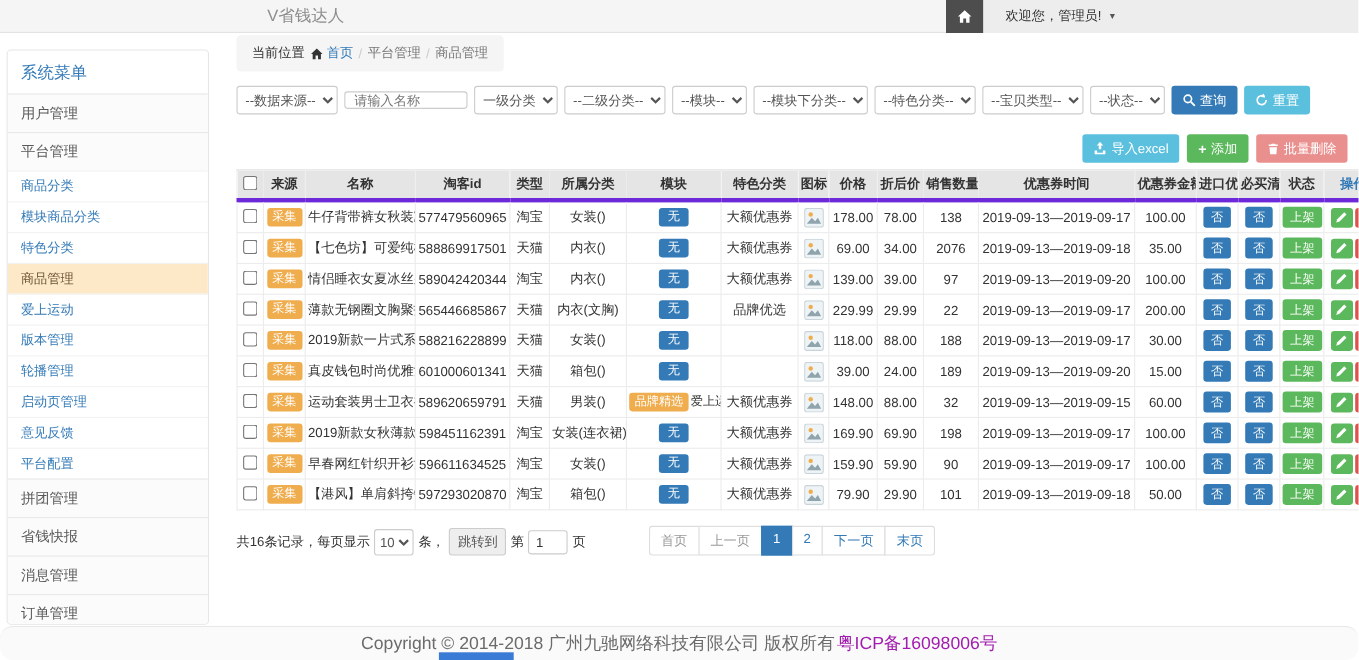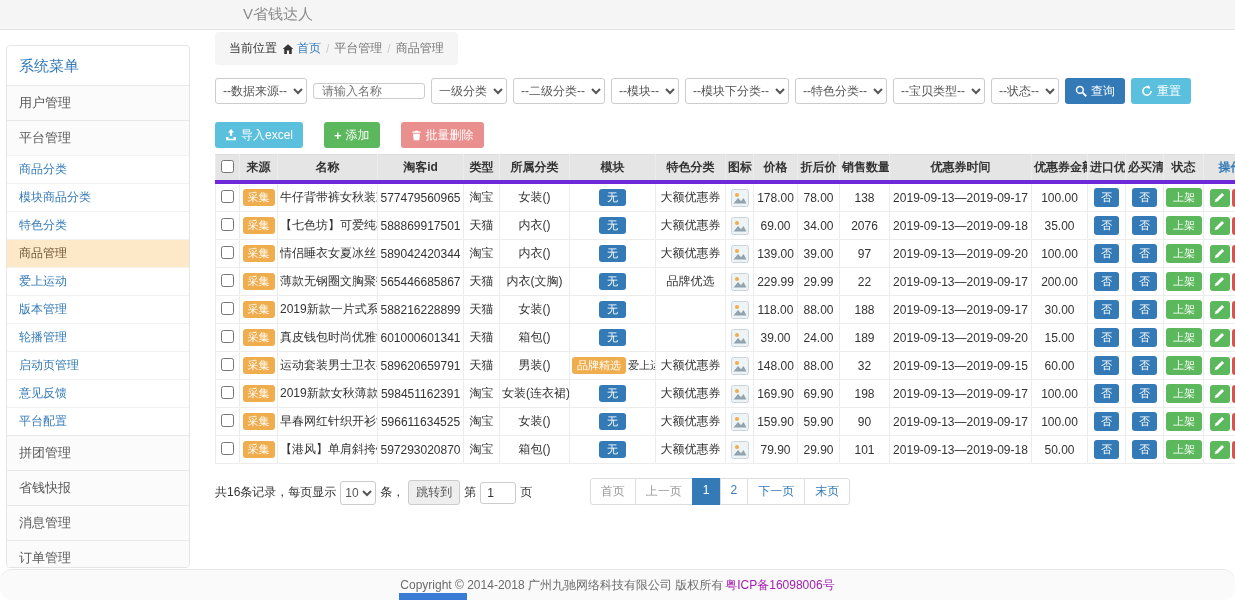--- a/index.html
+++ b/index.html
@@ -35,21 +35,21 @@
   .filter-input{height:16px;width:112px;border:1px solid #ccc;border-radius:3px;padding:0 8px;font-size:12px;color:#555;font-family:inherit;}
 
   .btn{height:26px;border:none;border-radius:3px;color:#fff;font-size:12px;padding:0 10px;display:inline-flex;align-items:center;gap:4px;cursor:pointer;font-family:inherit;}
   .bicon{display:inline-flex;align-items:center;}
   .btn-primary{background:#337ab7;}
   .btn-info{background:#5bc0de;}
   .btn-success{background:#5cb85c;}
   .btn-danger-soft{background:#e9908e;}
   .plus-glyph{font-weight:bold;font-size:13px;line-height:1;}
 
-  .toolbar{margin-top:18px;display:flex;gap:21px;}
+  .toolbar{margin-top:18px;display:flex;justify-content:flex-end;gap:7px;}
 
   
   .data-table{width:100%;border-collapse:collapse;table-layout:fixed;margin-top:6px;font-size:12px;}
   .data-table th,.data-table td{border:1px solid #ececec;text-align:center;padding:4px 2px;color:#333;white-space:nowrap;overflow:hidden;height:27px;}
   .data-table th{border-top:1px solid #ddd;border-bottom:4px solid #6d28d9;font-weight:bold;background:#e5e5e5;}
   .data-table th.op-head{color:#337ab7;}
   .data-table th:nth-child(1){width:24px;}
   .data-table th:nth-child(2){width:38px;}
   .data-table th:nth-child(3){width:100px;}
   .data-table th:nth-child(4){width:86px;}
@@ -87,29 +87,42 @@
   .jump-btn{background:#eee;border:1px solid #ccc;border-radius:3px;font-size:12px;color:#555;padding:3px 7px;cursor:pointer;font-family:inherit;}
   .jump-input{width:36px;height:22px;border:1px solid #ccc;border-radius:3px;font-size:12px;padding:0 6px;color:#333;font-family:inherit;}
   .page-right{display:flex;}
   .page-btn{border:1px solid #ddd;background:#fff;color:#337ab7;padding:4px 10px;margin-left:-1px;cursor:pointer;}
   .page-btn:first-child{border-radius:3px 0 0 3px;margin-left:0;}
   .page-btn:last-child{border-radius:0 3px 3px 0;}
   .page-btn.disabled{color:#999;cursor:default;}
   .page-btn.active{background:#337ab7;border-color:#337ab7;color:#fff;cursor:default;}
 
   
-  .footer{position:absolute;left:0;bottom:0;width:1235px;height:31px;background:#fafafa;border-top:1px solid #e7e7e7;display:flex;align-items:center;justify-content:center;gap:2px;font-size:12px;color:#6b6b6b;z-index:1;border-radius:12px;}
+  .footer{position:absolute;left:0;bottom:0;width:1235px;height:31px;background:#fafafa;border-top:1px solid #e7e7e7;display:flex;align-items:center;justify-content:center;gap:2px;font-size:16px;color:#6b6b6b;z-index:1;border-radius:12px;}
   .icp{color:#a21caf;text-decoration:none;cursor:pointer;}
   .blue-bar{position:absolute;left:399px;bottom:0;width:68px;height:7px;background:#3a7bd5;z-index:2;}
 </style>
 </head>
 <body>
 
 <header class="topbar">
   <div class="brand">V省钱达人</div>
+  <div class="topbar-right">
+    <div class="home-btn">
+      <span class="bicon">
+        <svg width="14" height="14" viewBox="0 0 16 16">
+            <path fill="#fff" d="M8 1.5L15 8h-2v6.5h-3.5V10h-3v4.5H3V8H1z"></path>
+          </svg>
+      </span>
+    </div>
+    <div class="user-area">
+      <span>欢迎您，管理员!</span>
+      <span class="caret">▼</span>
+    </div>
+  </div>
 </header>
 
 <aside class="sidebar">
   <div class="sidebar-title">系统菜单</div>
   <div>
       <div class="menu-item top">用户管理</div>
       <div class="menu-item top">平台管理</div>
       <div class="menu-item sub">商品分类</div>
       <div class="menu-item sub">模块商品分类</div>
       <div class="menu-item sub">特色分类</div>

